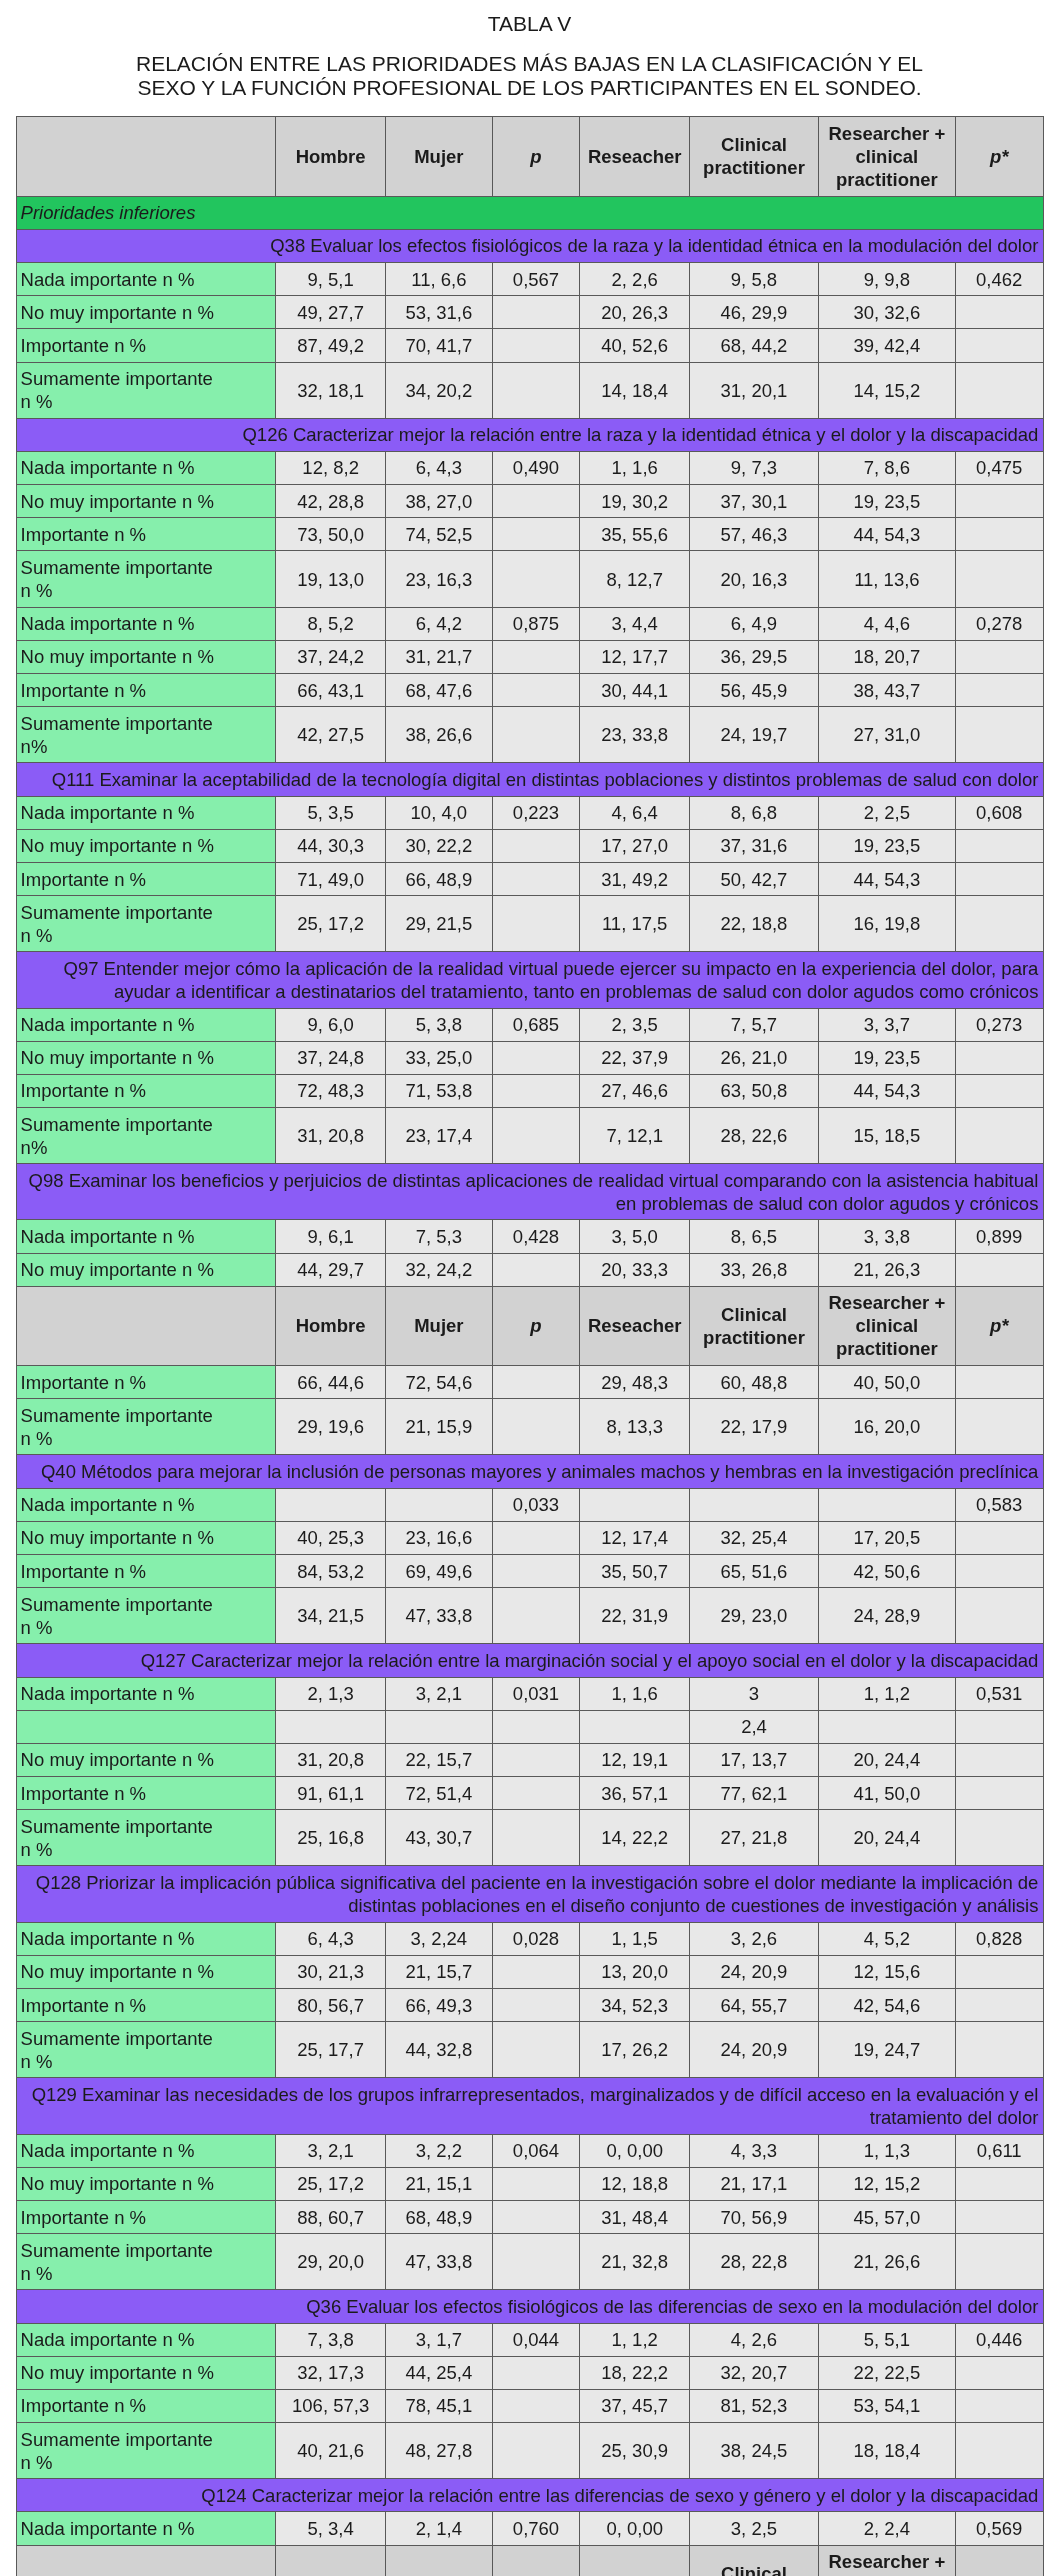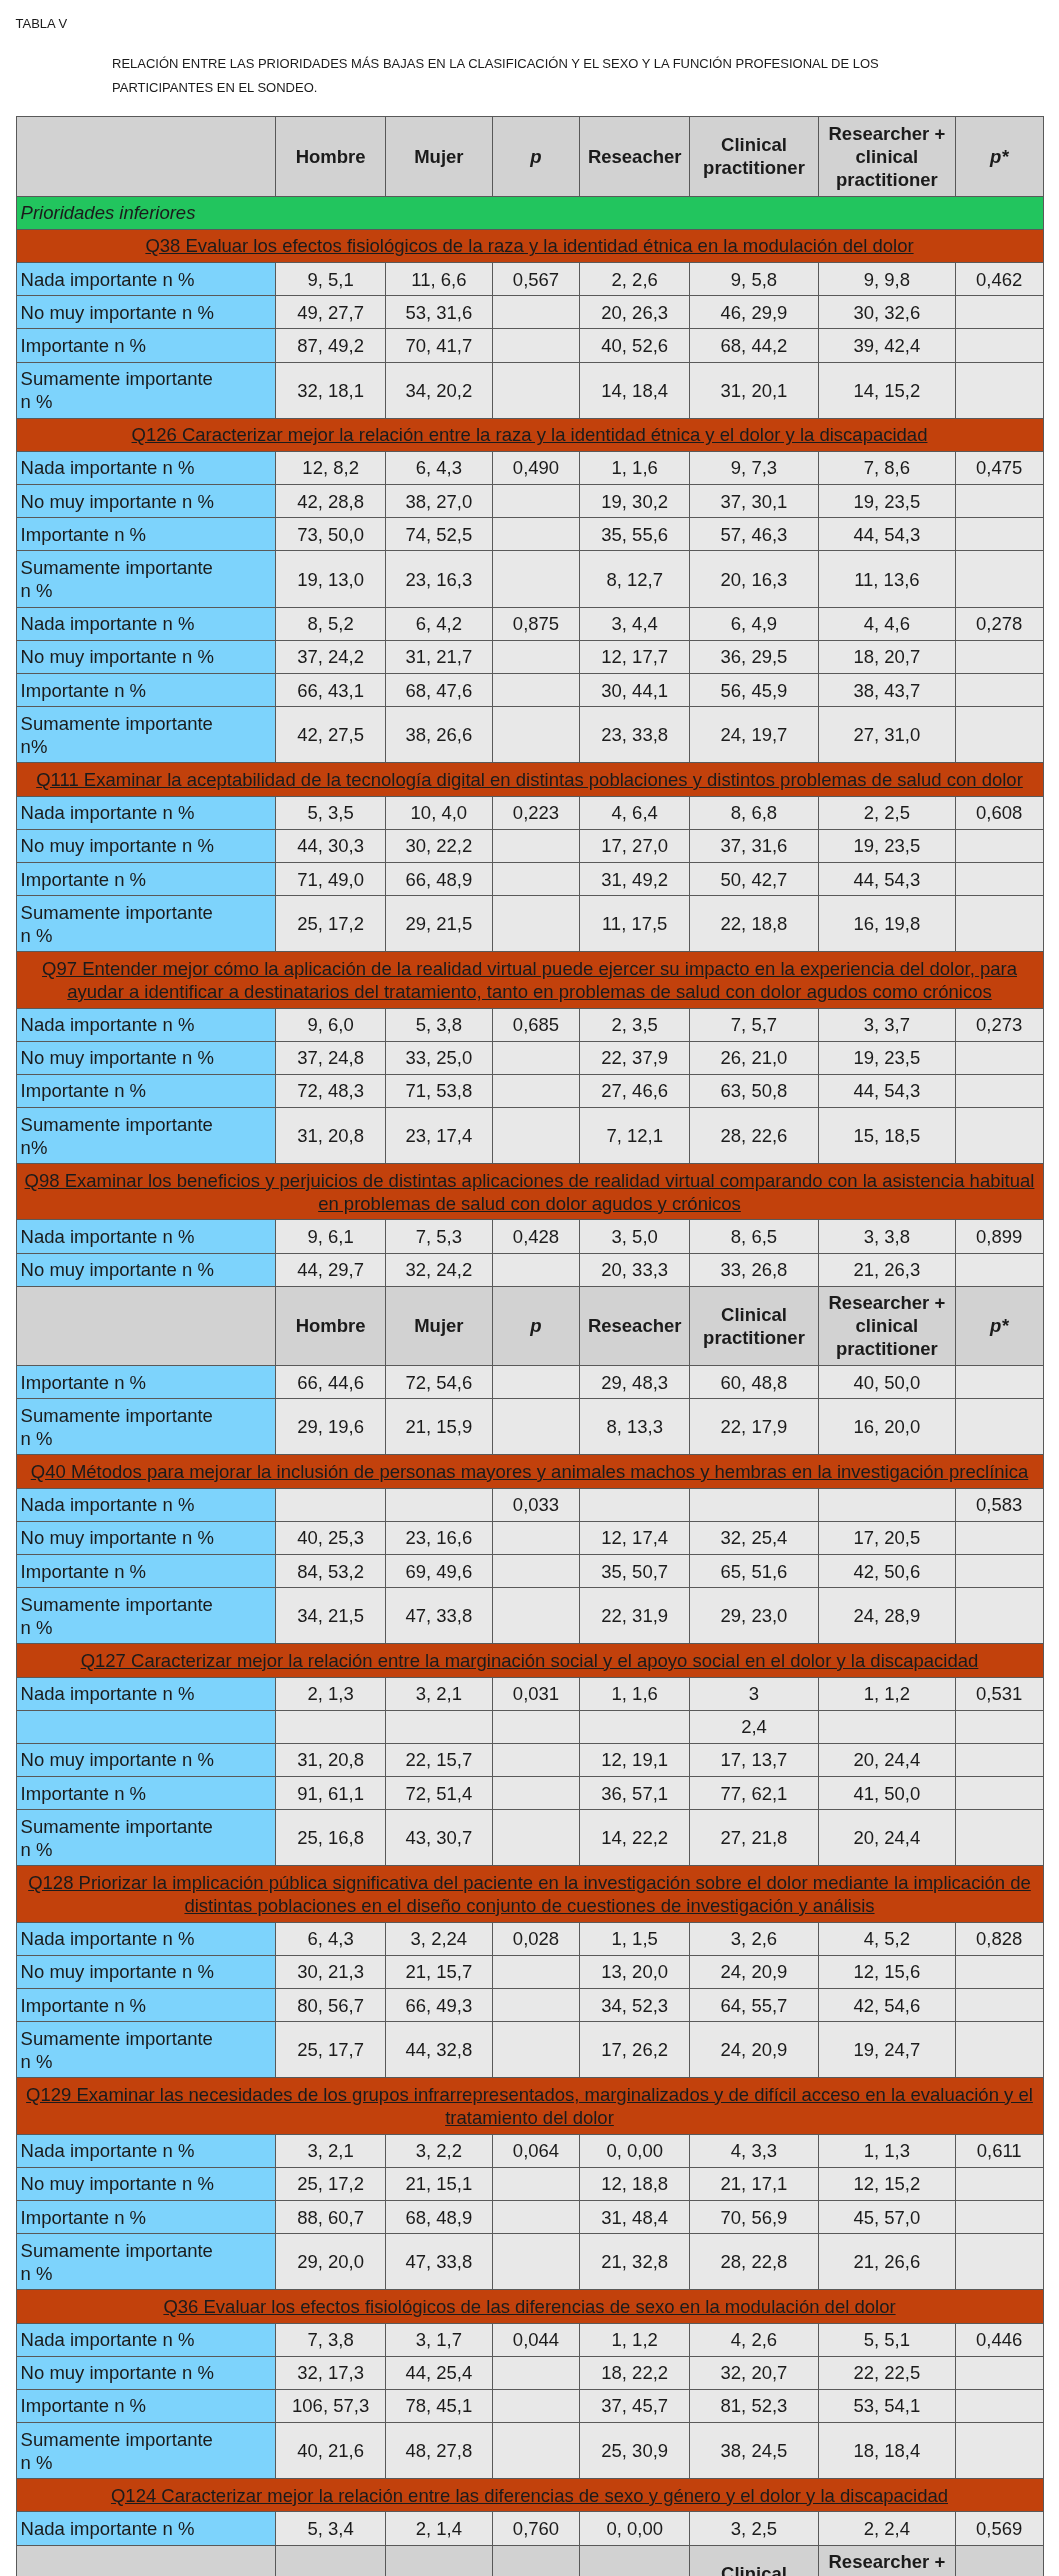--- a/index.html
+++ b/index.html
@@ -6,21 +6,21 @@
   html, body {
     margin: 0;
     padding: 0;
     background: #ffffff;
     font-family: "Liberation Sans", "DejaVu Sans", sans-serif;
     color: #1b1b1b;
   }
   body { width: 1059px; }
   .page { padding: 12.4px 15.5px 15.5px 15.5px; }
 
-  .caption { text-align: left; font-size: 13px; line-height: 24px; }
+  .caption { text-align: center; font-size: 21px; line-height: 24px; }
   .caption .title { margin: 0; }
   .caption .subtitle { max-width: 835px; margin: 16px auto; }
 
   table.results {
     border-collapse: collapse;
     table-layout: fixed;
     width: 1028px;
     margin-top: 8.2px;
   }
   table.results td, table.results th {
@@ -33,34 +33,33 @@
     word-wrap: break-word;
   }
   th.hcell {
     background: #d2d2d2;
     font-weight: bold;
     text-align: center;
     padding: 5.2px 3.1px;
   }
   th.hcell.italic { font-style: italic; }
   td.label {
-    background: #7dd3fc;
+    background: #86efac;
     text-align: left;
     padding-left: 25px;
     white-space: pre-line;
   }
   td.val {
     background: #e8e8e8;
     text-align: center;
   }
   td.question {
-    background: #c2410c;
-    text-align: center;
+    background: #8b5cf6;
+    text-align: right;
     padding: 4.6px 7.2px 4.6px 9.3px;
-    text-decoration: underline;
   }
   td.section {
     background: #22c55e;
     text-align: left;
     font-style: italic;
     padding-left: 9.3px;
   }
 </style>
 </head>
 <body>

